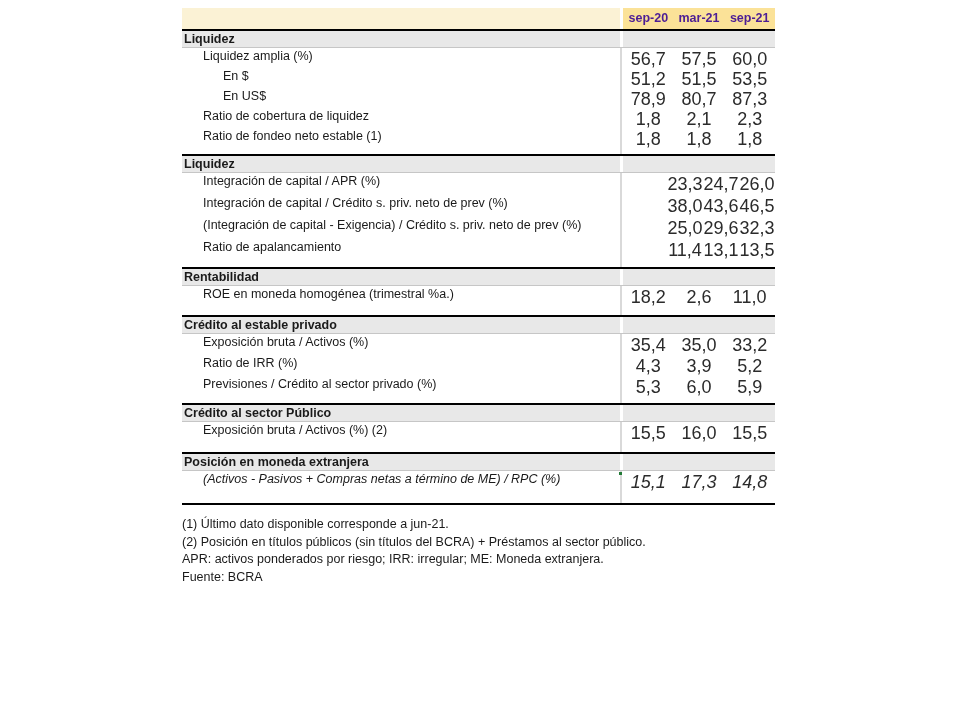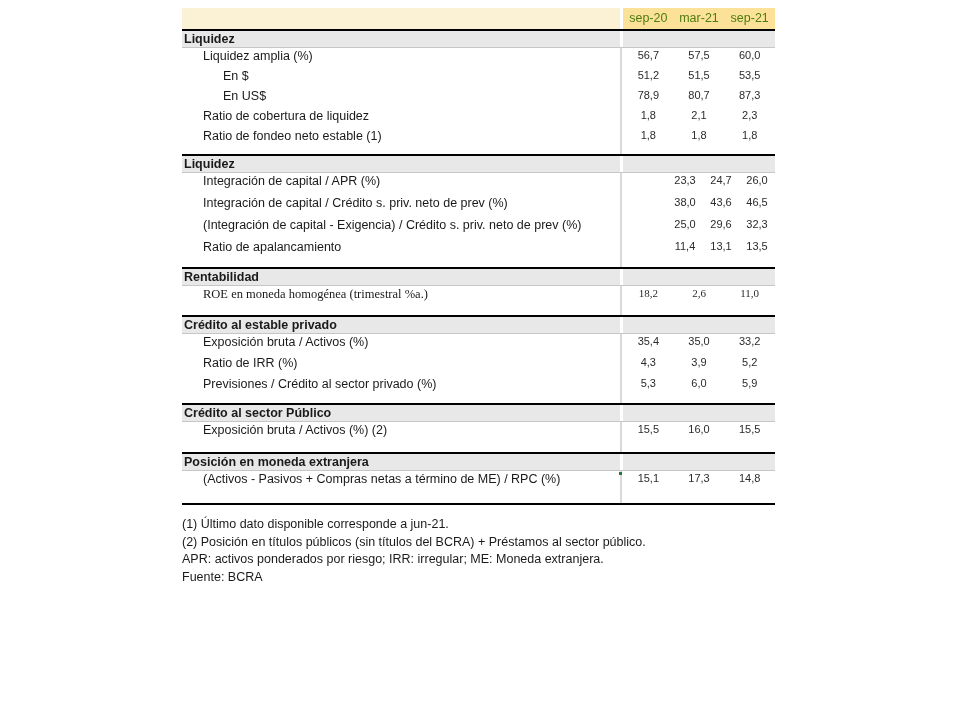--- a/index.html
+++ b/index.html
@@ -16,22 +16,22 @@
     left: 182px; top: 8px;
     width: 593px;
   }
   
   .hdr { display: flex; height: 21px; }
   .hdr-label { width: 438px; background: var(--header-label-bg, #fbf2d5); }
   .gap { width: 3px; background: #ffffff; }
   .hdr-vals { flex: 1; background: var(--header-values-bg, #fbe298); display: flex; }
   .hdr-col {
     flex: 1; text-align: center;
-    font-weight: 400; font-size: 12.5px; line-height: 21px;
-    color: #4d7c0f;
+    font-weight: 700; font-size: 12.5px; line-height: 21px;
+    color: #4c1d95;
   }
   
   .section { border-top: 2px solid #000000; }
   .band { display: flex; height: 16px; border-bottom: 1px solid #c6c6c6; }
   .band-title {
     width: 438px; box-sizing: border-box;
     background: var(--band-bg, #e8e8e8);
     font-weight: 700; font-size: 12.5px; line-height: 16px;
     padding-left: 2px;
     white-space: nowrap;
@@ -43,28 +43,28 @@
     width: 2px; background: var(--divider, #d9d9d9);
   }
   .row { display: flex; align-items: flex-start; }
   .row-label {
     width: 438px; box-sizing: border-box;
     font-size: 12.5px; white-space: nowrap; overflow: hidden;
   }
   .ind1 { padding-left: 21px; }
   .ind2 { padding-left: 41px; }
   .row-vals { flex: 1; display: flex; padding-left: 3px; }
-  .cell { flex: 1; text-align: center; font-size: 11px; color: #2b2b2b; }
+  .cell { flex: 1; text-align: center; font-size: 18px; color: #2b2b2b; }
   
   .s0 .row { height: 20px; }
   .s1 .row { height: 22px; gap: 44px; }
-  .s2 .row { height: 23px; font-family: Liberation Serif, serif; }
+  .s2 .row { height: 23px; }
   .s3 .row { height: 21px; }
   .s4 .row { height: 24px; }
-  .s5 .row { height: 26px; }
+  .s5 .row { height: 26px; font-style: italic; }
   .bottom-line { height: 0; border-top: 2px solid #000000; }
   .dot {
     position: absolute; left: -1px; top: 1px;
     width: 3px; height: 3px;
     background: var(--marker-green, #217a36);
   }
   
   .footnotes { margin-top: 11px; }
   .footnote {
     margin: 0; font-size: 12.5px; line-height: 17.5px;

